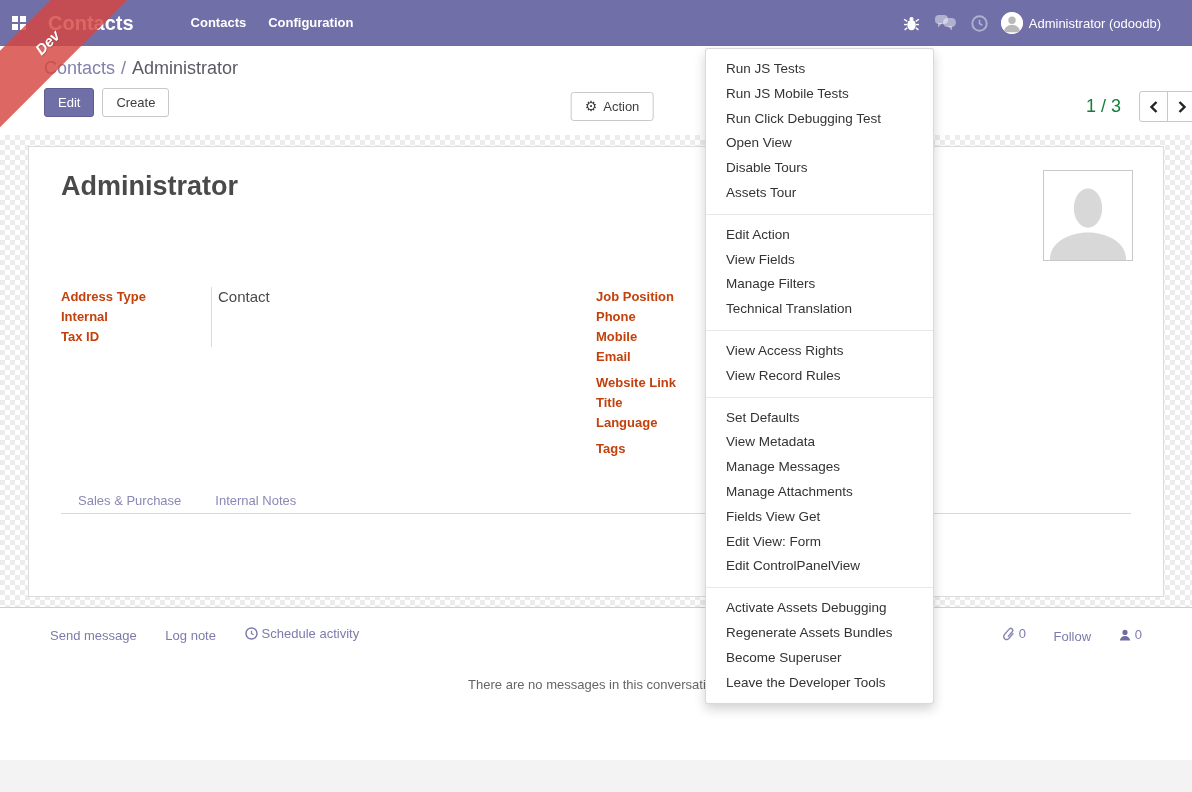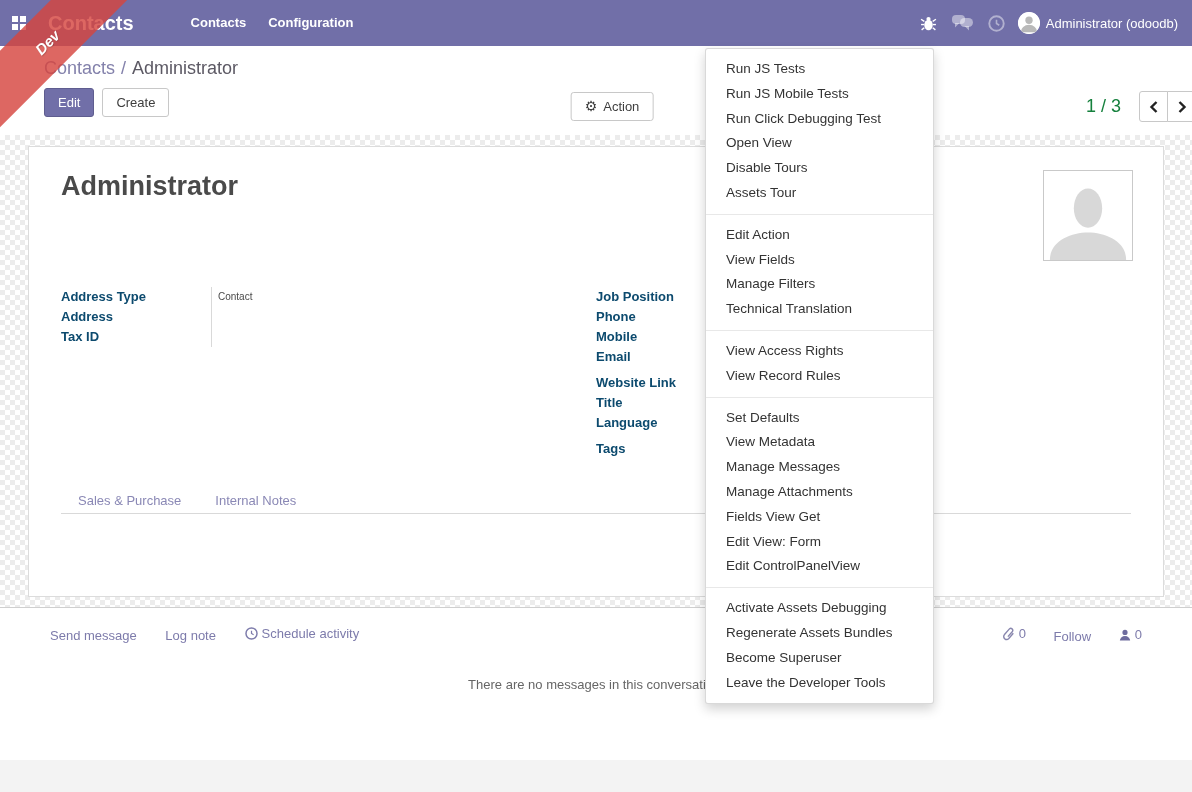--- a/index.html
+++ b/index.html
@@ -17,21 +17,21 @@
     z-index:20;
   }
   .apps-icon { display:grid; grid-template-columns:6px 6px; grid-gap:2px; margin-right:22px; cursor:pointer; }
   .apps-icon span { width:6px; height:6px; background:#fff; }
   .brand { color:#fff; font-size:20px; font-weight:700; cursor:pointer; }
   .nav-menus { display:flex; margin-left:46px; }
   .nav-item { color:#fff; font-size:13px; font-weight:600; padding:0 11px; cursor:pointer; text-decoration:none; line-height:46px; }
   .nav-right { margin-left:auto; display:flex; align-items:center; }
   .nav-icon { display:flex; align-items:center; justify-content:center; width:34px; height:46px; cursor:pointer; }
   .nav-avatar { width:22px; height:22px; border-radius:50%; overflow:hidden; background:#fff; margin:0 6px 0 4px; cursor:pointer; }
-  .user-name { color:#fff; font-size:13px; font-weight:500; margin-right:4px; cursor:pointer;text-align:right; }
+  .user-name { color:#fff; font-size:13px; font-weight:500; margin-right:21px; cursor:pointer;text-align:right; }
 
   
   .dev-ribbon {
     position:absolute; left:-75px; top:15px; width:244px; height:54px;
     transform:rotate(-45deg); background:rgba(214,70,64,0.82);
     display:flex; align-items:center; justify-content:center;
     color:#fff; font-weight:700; font-style:italic; font-size:15px;
     z-index:250; pointer-events:none; text-shadow:0 1px 1px rgba(0,0,0,.2);
   }
 
@@ -71,22 +71,22 @@
   .sheet {
     position:absolute; left:28px; top:11px; width:1136px; height:451px;
     background:#fff; border:1px solid #dcdcdc;
   }
   .record-title { position:absolute; left:32px; top:24px; font-size:27px; font-weight:700; color:#4a4a4a; }
   .avatar-box { position:absolute; right:30px; top:23px; width:90px; height:91px; border:1px solid #c9c9c9; background:#fff; cursor:pointer; overflow:hidden; }
   .field-grid { position:absolute; left:32px; right:32px; top:140px; display:grid; grid-template-columns:1fr 1fr; }
   .fgroup { align-self:start; }
   .frow { display:grid; grid-template-columns:150px 1fr; min-height:20px; }
   .frow.gap { margin-top:6px; }
-  .flabel { font-weight:700; font-size:13px; color:#0c4a6e; line-height:19.5px; }
-  .fvalue { border-left:1px solid #d9d9d9; padding-left:6px; font-size:10px; color:#4a4a4a; line-height:19.5px; min-height:19.5px; }
+  .flabel { font-weight:700; font-size:13px; color:#c2410c; line-height:19.5px; }
+  .fvalue { border-left:1px solid #d9d9d9; padding-left:6px; font-size:15px; color:#4a4a4a; line-height:19.5px; min-height:19.5px; }
   .fgroup.right { padding-right:36px; }
 
   .tabs { position:absolute; left:32px; right:32px; top:338px; display:flex; border-bottom:1px solid #d9d9d9; }
   .tab {
     padding:6px 16px; font-size:13px; color:#8a88b5; cursor:pointer; text-decoration:none;
     position:relative; top:1px; border:1px solid transparent; margin-bottom:-1px;
   }
   .tab.active { background:#fff; border-color:#d9d9d9; border-bottom-color:#fff; color:#4a4a4a; }
 
   
@@ -213,21 +213,21 @@
       </div>
       <div class="field-grid">
         <div class="fgroup left">
 
             <div class="frow">
               <label class="flabel">Address Type</label>
               <div class="fvalue">Contact</div>
             </div>
 
             <div class="frow">
-              <label class="flabel">Address</label>
+              <label class="flabel">Internal</label>
               <div class="fvalue"></div>
             </div>
 
             <div class="frow">
               <label class="flabel">Tax ID</label>
               <div class="fvalue"></div>
             </div>
           </div>
         <div class="fgroup right">
 

